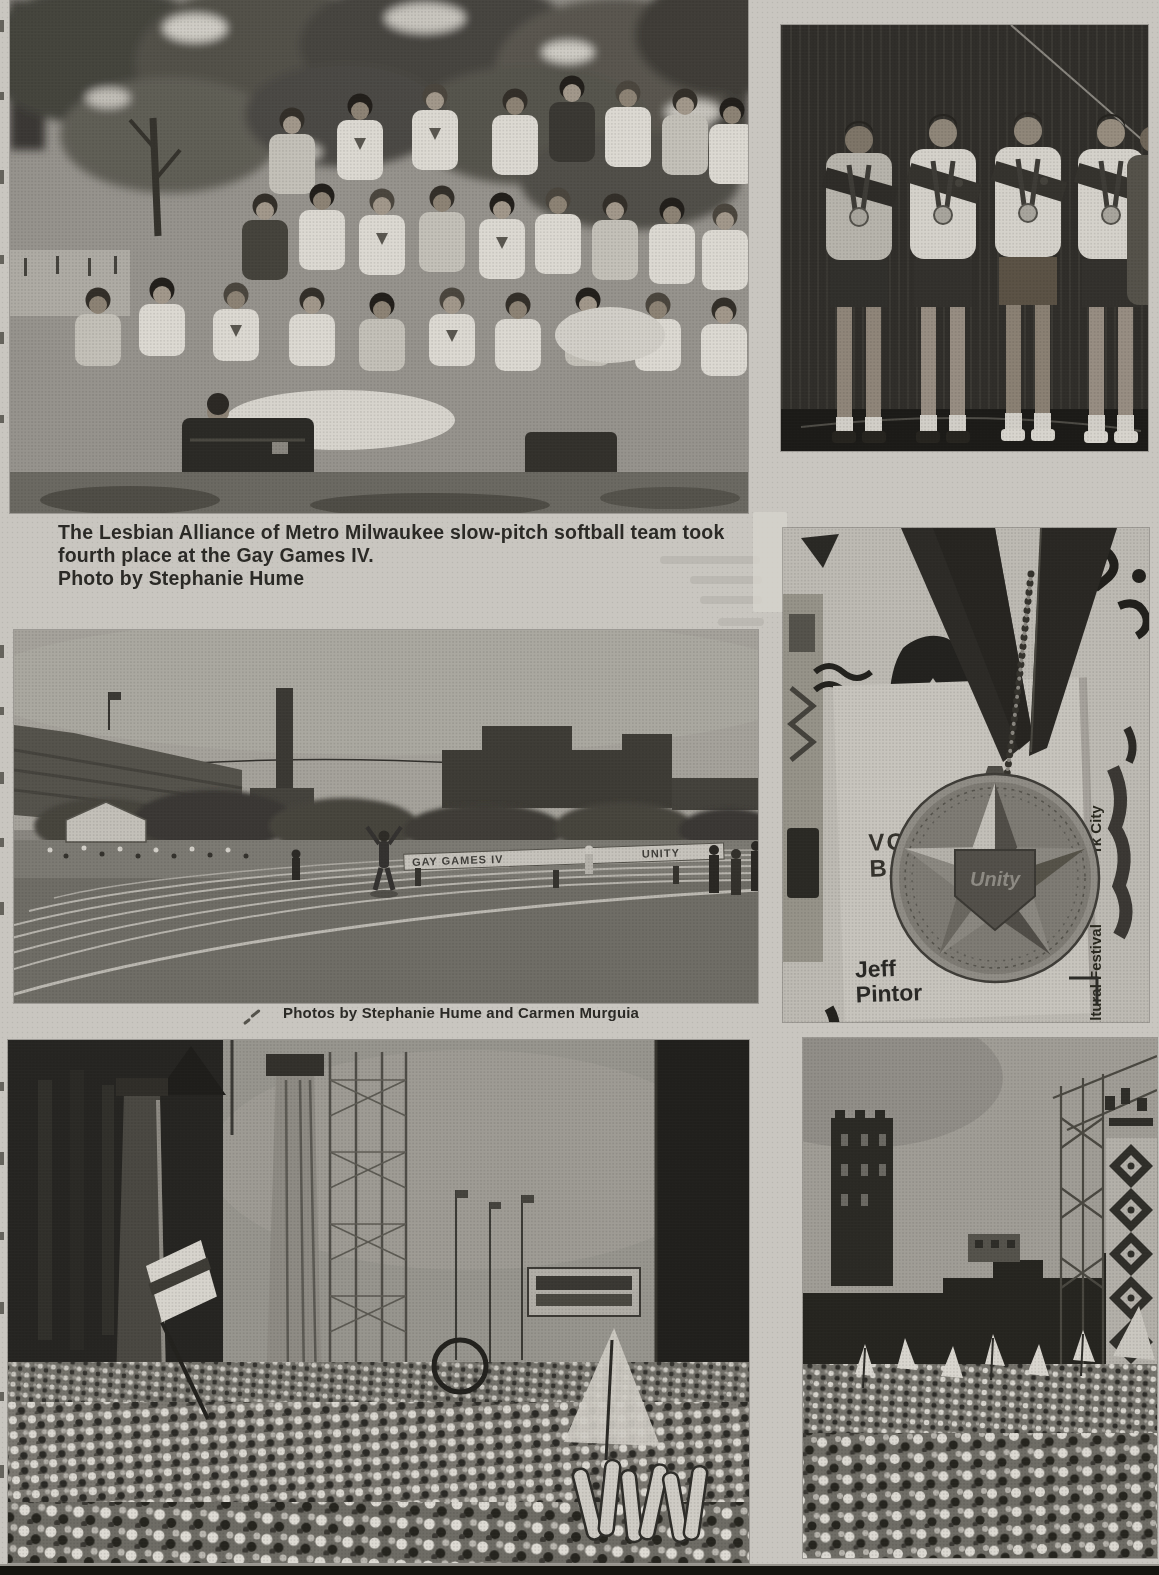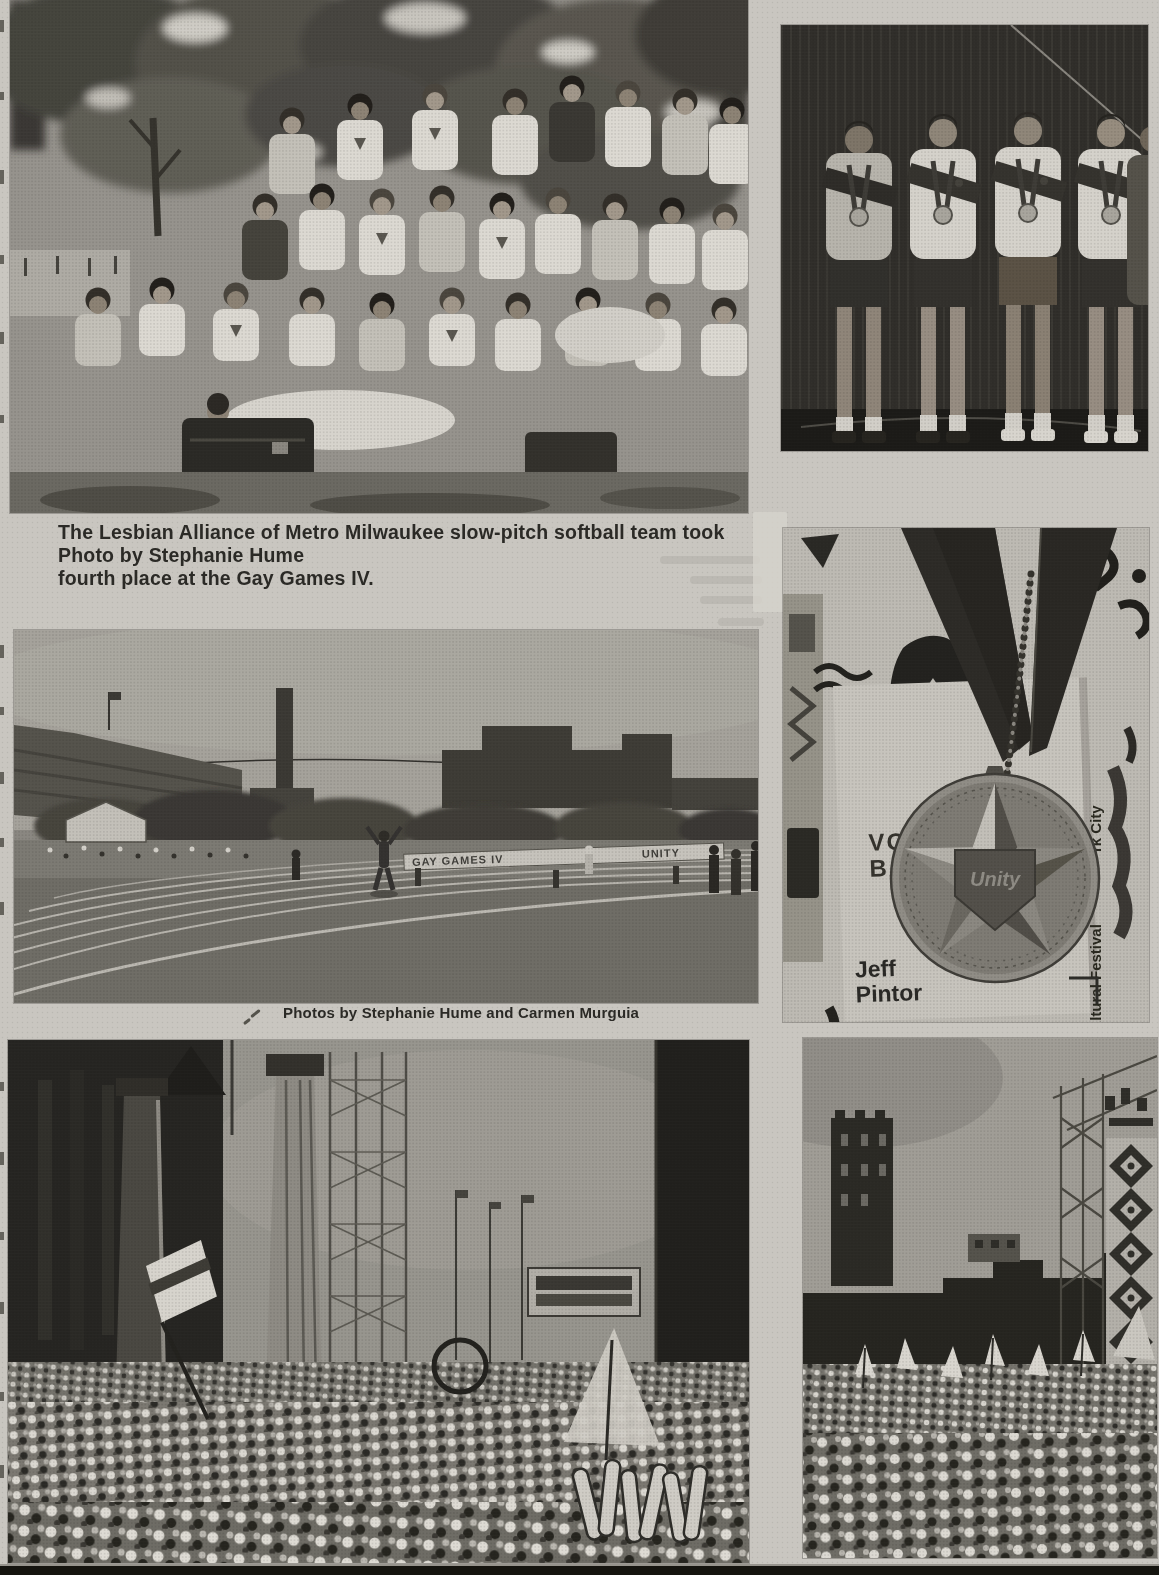--- a/index.html
+++ b/index.html
@@ -367,22 +367,22 @@
       <g transform="translate(372,10)">
         <circle cx="0" cy="104" r="13" fill="#6f6659"></circle>
         <rect x="-26" y="120" width="40" height="150" rx="12" fill="#55524a"></rect>
       </g>
     </g>
   </svg>
 </figure>
 
 <div class="caption caption-1">
   <span>The Lesbian Alliance of Metro Milwaukee slow-pitch softball team took</span>
+  <span>fourth place at the Gay Games IV.</span>
   <span>Photo by Stephanie Hume</span>
-  <span>fourth place at the Gay Games IV.</span>
 </div>
 <div class="bleed-bar bb1"></div>
 <div class="bleed-bar bb2"></div>
 <div class="bleed-bar bb3"></div>
 <div class="bleed-bar bb4"></div>
 <div class="paper-streak"></div>
 
 <figure class="photo" id="photo-track" aria-label="Runner crossing finish line at Gay Games IV Unity banner">
   <svg viewBox="0 0 744 373" xmlns="http://www.w3.org/2000/svg">
     <defs>

